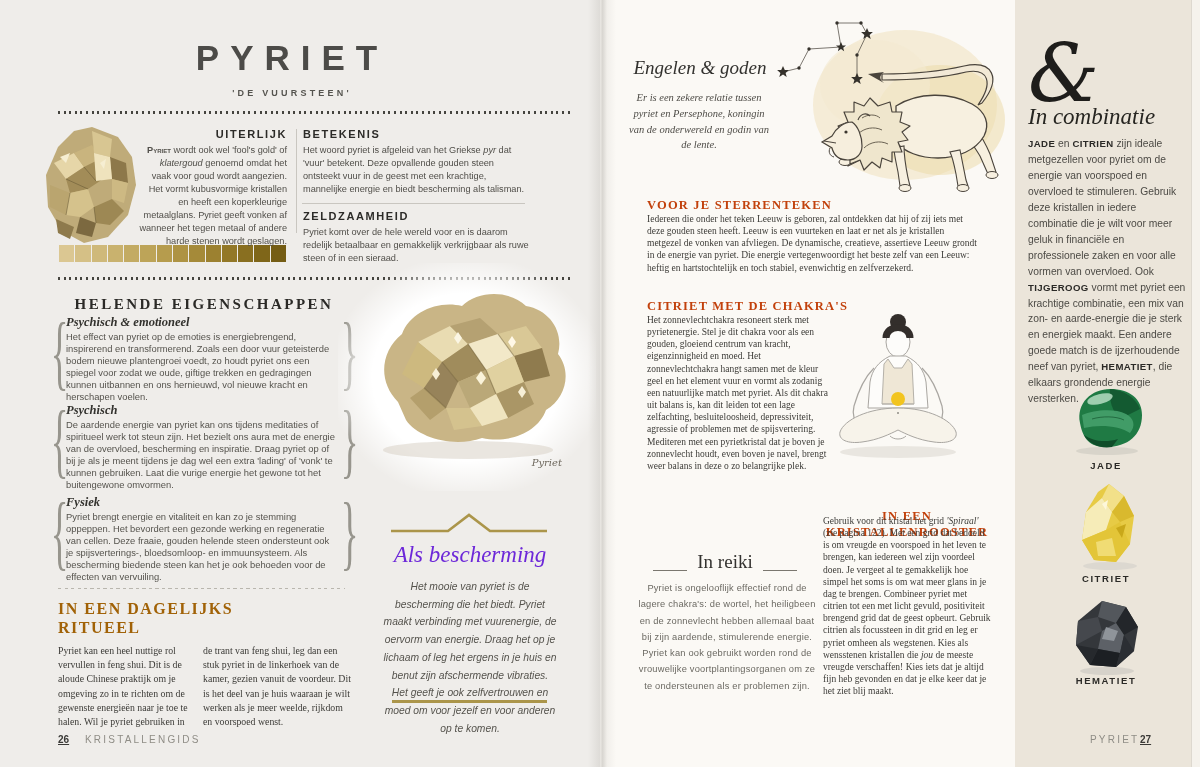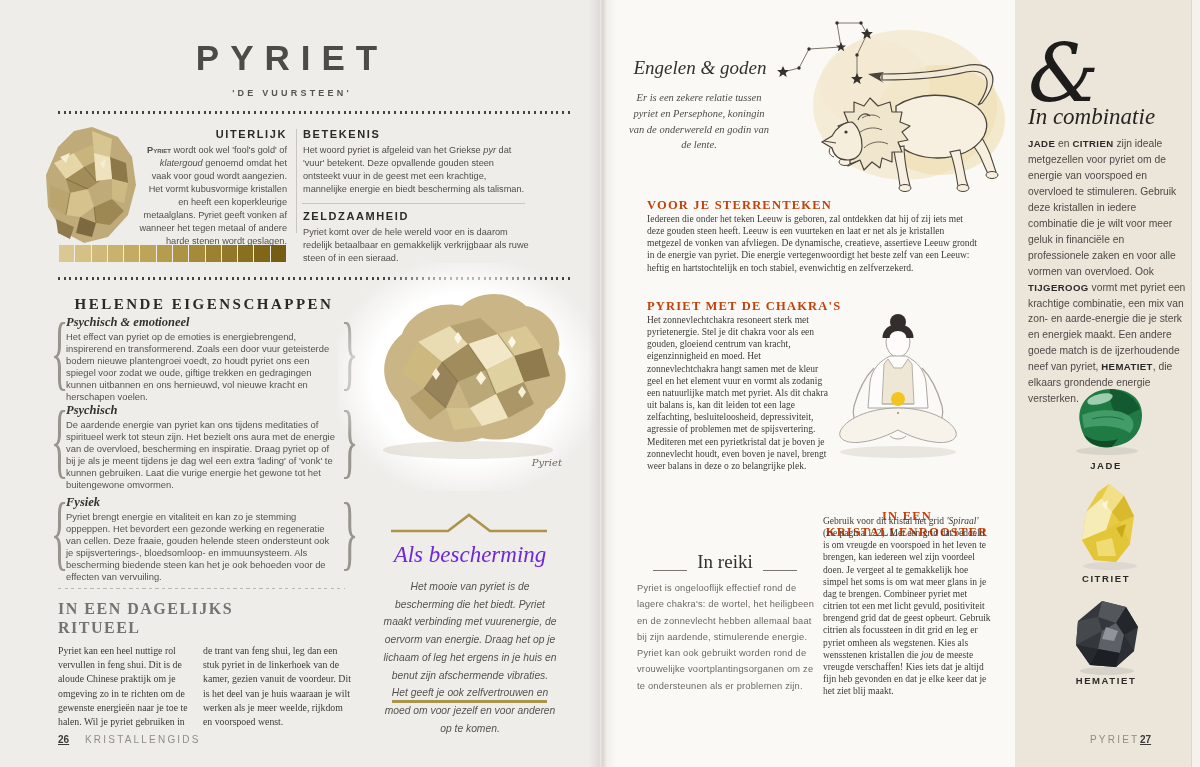--- a/index.html
+++ b/index.html
@@ -20,33 +20,33 @@
   .vrule{width:1px;background:#c9c6c0;}
   .hrule{height:1px;background:#c9c6c0;}
   .info-h{font:700 11px/1 "Liberation Sans",sans-serif;letter-spacing:1.6px;color:#2c2b28;}
   .info-body{font:9.2px/1.42 "Liberation Sans",sans-serif;color:#504e49;}
   .sc{font-variant:small-caps;font-weight:700;}
   .it{font-style:italic;}
   .helende-h{font:700 15px/1 "Liberation Serif",serif;letter-spacing:2.5px;color:#2b2a27;text-align:center;}
   .brace{font-family:"Liberation Serif",serif;font-size:82px;line-height:86px;color:#97958d;transform:scaleX(.45);}
   .prop-title{font:italic 700 12.5px/1 "Liberation Serif",serif;color:#33322e;}
   .prop-body{font:9.4px/1.28 "Liberation Sans",sans-serif;color:#55534d;}
-  .rit-h{font:700 16px/1.2 "Liberation Serif",serif;letter-spacing:1.5px;color:#737373;}
+  .rit-h{font:700 16px/1.2 "Liberation Serif",serif;letter-spacing:1.5px;color:#a16207;}
   .serif-body{font:9.8px/1.45 "Liberation Serif",serif;color:#3b3a36;}
   .photo-caption{font:italic 10px/1 "DejaVu Serif",serif;color:#6d675c;text-align:right;}
   .besch-h{font:italic 23px/1 "Liberation Serif",serif;color:#6d28d9;text-align:center;}
   .besch-body{font:italic 10.3px/1.72 "Liberation Sans",sans-serif;color:#55534d;text-align:center;}
   .gold-line{background:#ab954a;}
   .eng-h{font:italic 19px/1 "Liberation Serif",serif;color:#33322f;text-align:center;}
   .eng-body{font:italic 10.5px/1.5 "Liberation Serif",serif;color:#4e4c47;text-align:center;}
   .sec-h{font:700 12.5px/1.3 "Liberation Serif",serif;letter-spacing:1.2px;color:#c2410c;}
   .rp-body{font:9.5px/1.28 "Liberation Serif",serif;color:#3c3b37;}
   .reiki-h{font:19px/1 "Liberation Serif",serif;color:#33322f;}
   .reiki-dash{height:1px;background:#7a776f;width:34px;}
-  .reiki-body{font:9.3px/1.75 "Liberation Sans",sans-serif;color:#6b6962;text-align:left;letter-spacing:.2px;}
+  .reiki-body{font:9.3px/1.75 "Liberation Sans",sans-serif;color:#6b6962;text-align:center;letter-spacing:.2px;}
   .amp{font:italic 80px/0.9 "DejaVu Serif",serif;color:#1e1d1b;}
   .comb-h{font:italic 23px/1 "Liberation Serif",serif;color:#262521;}
   .sb-body{font:10.3px/1.55 "Liberation Sans",sans-serif;color:#4c4a45;}
   .sb-bold{font-weight:700;color:#2b2a27;font-size:9.6px;letter-spacing:.4px;}
   .stone-label{font:700 9.5px/1 "Liberation Sans",sans-serif;letter-spacing:1.6px;color:#2b2a27;text-align:center;}
   .footer-num{font:700 10px/1 "Liberation Sans",sans-serif;color:#3b3a37;text-decoration:underline;}
   .footer-text{font:10px/1 "Liberation Sans",sans-serif;letter-spacing:2.2px;color:#8f8d86;}
   .bar{left:59px;top:245px;width:227px;height:17px;display:flex;gap:1px;}
   .bar i{flex:1;display:block;}
   .photo-glow{left:338px;top:263px;width:258px;height:228px;
@@ -221,21 +221,21 @@
     <path transform="translate(102,32)" d="M0,-6 L1.8,-1.9 L5.9,-1.9 L2.6,0.9 L3.7,5 L0,2.4 L-3.7,5 L-2.6,0.9 L-5.9,-1.9 L-1.8,-1.9 Z"></path>
     <path transform="translate(76,45) scale(0.85)" d="M0,-6 L1.8,-1.9 L5.9,-1.9 L2.6,0.9 L3.7,5 L0,2.4 L-3.7,5 L-2.6,0.9 L-5.9,-1.9 L-1.8,-1.9 Z"></path>
     <path transform="translate(18,70)" d="M0,-6 L1.8,-1.9 L5.9,-1.9 L2.6,0.9 L3.7,5 L0,2.4 L-3.7,5 L-2.6,0.9 L-5.9,-1.9 L-1.8,-1.9 Z"></path>
     <path transform="translate(92,77)" d="M0,-6 L1.8,-1.9 L5.9,-1.9 L2.6,0.9 L3.7,5 L0,2.4 L-3.7,5 L-2.6,0.9 L-5.9,-1.9 L-1.8,-1.9 Z"></path>
   </g>
 </svg>
 
 <div class="abs sec-h" style="left:647px;top:197px;">VOOR JE STERRENTEKEN</div>
 <div class="abs rp-body" style="left:647px;top:213px;width:332px;">Iedereen die onder het teken Leeuw is geboren, zal ontdekken dat hij of zij iets met deze gouden steen heeft. Leeuw is een vuurteken en laat er net als je kristallen metgezel de vonken van afvliegen. De dynamische, creatieve, assertieve Leeuw grondt in de energie van pyriet. Die energie vertegenwoordigt het beste zelf van een Leeuw: heftig en hartstochtelijk en toch stabiel, evenwichtig en zelfverzekerd.</div>
 
-<div class="abs sec-h" style="left:647px;top:298px;">PYRIET MET DE CHAKRA'S</div>
+<div class="abs sec-h" style="left:647px;top:298px;">CITRIET MET DE CHAKRA'S</div>
 <div class="abs rp-body" style="left:647px;top:314px;width:187px;">Het zonnevlechtchakra resoneert sterk met pyrietenergie. Stel je dit chakra voor als een gouden, gloeiend centrum van kracht, eigenzinnigheid en moed. Het zonnevlechtchakra hangt samen met de kleur geel en het element vuur en vormt als zodanig een natuurlijke match met pyriet. Als dit chakra uit balans is, kan dit leiden tot een lage zelfachting, besluiteloosheid, depressiviteit, agressie of problemen met de spijsvertering. Mediteren met een pyrietkristal dat je boven je zonnevlecht houdt, even boven je navel, brengt weer balans in deze o zo belangrijke plek.</div>
 
 <svg class="abs" style="left:828px;top:312px;" width="140" height="150" viewBox="0 0 140 150">
   <ellipse cx="70" cy="140" rx="58" ry="6" fill="#e9e6e0"></ellipse>
   <circle cx="70" cy="10" r="8" fill="#332e2b"></circle>
   <ellipse cx="70" cy="30" rx="12" ry="15" fill="#fdfcfa" stroke="#a9a6a1" stroke-width="1"></ellipse>
   <path d="M58,26 C58,12 82,12 82,26" stroke="#332e2b" stroke-width="7" fill="none"></path>
   <path d="M62,44 C50,50 44,58 42,70 L40,96 L100,96 L98,70 C96,58 90,50 78,44 Z" fill="#fdfcfa" stroke="#a9a6a1" stroke-width="1"></path>
   <path d="M56,52 L60,47 L66,56 L74,56 L80,47 L84,52 L86,92 L54,92 Z" fill="#efe7d6" stroke="#b5b1a9" stroke-width="1"></path>
   <path d="M46,56 C36,66 30,80 26,94 C24,102 26,110 32,114" fill="none" stroke="#a9a6a1" stroke-width="1.2"></path>

